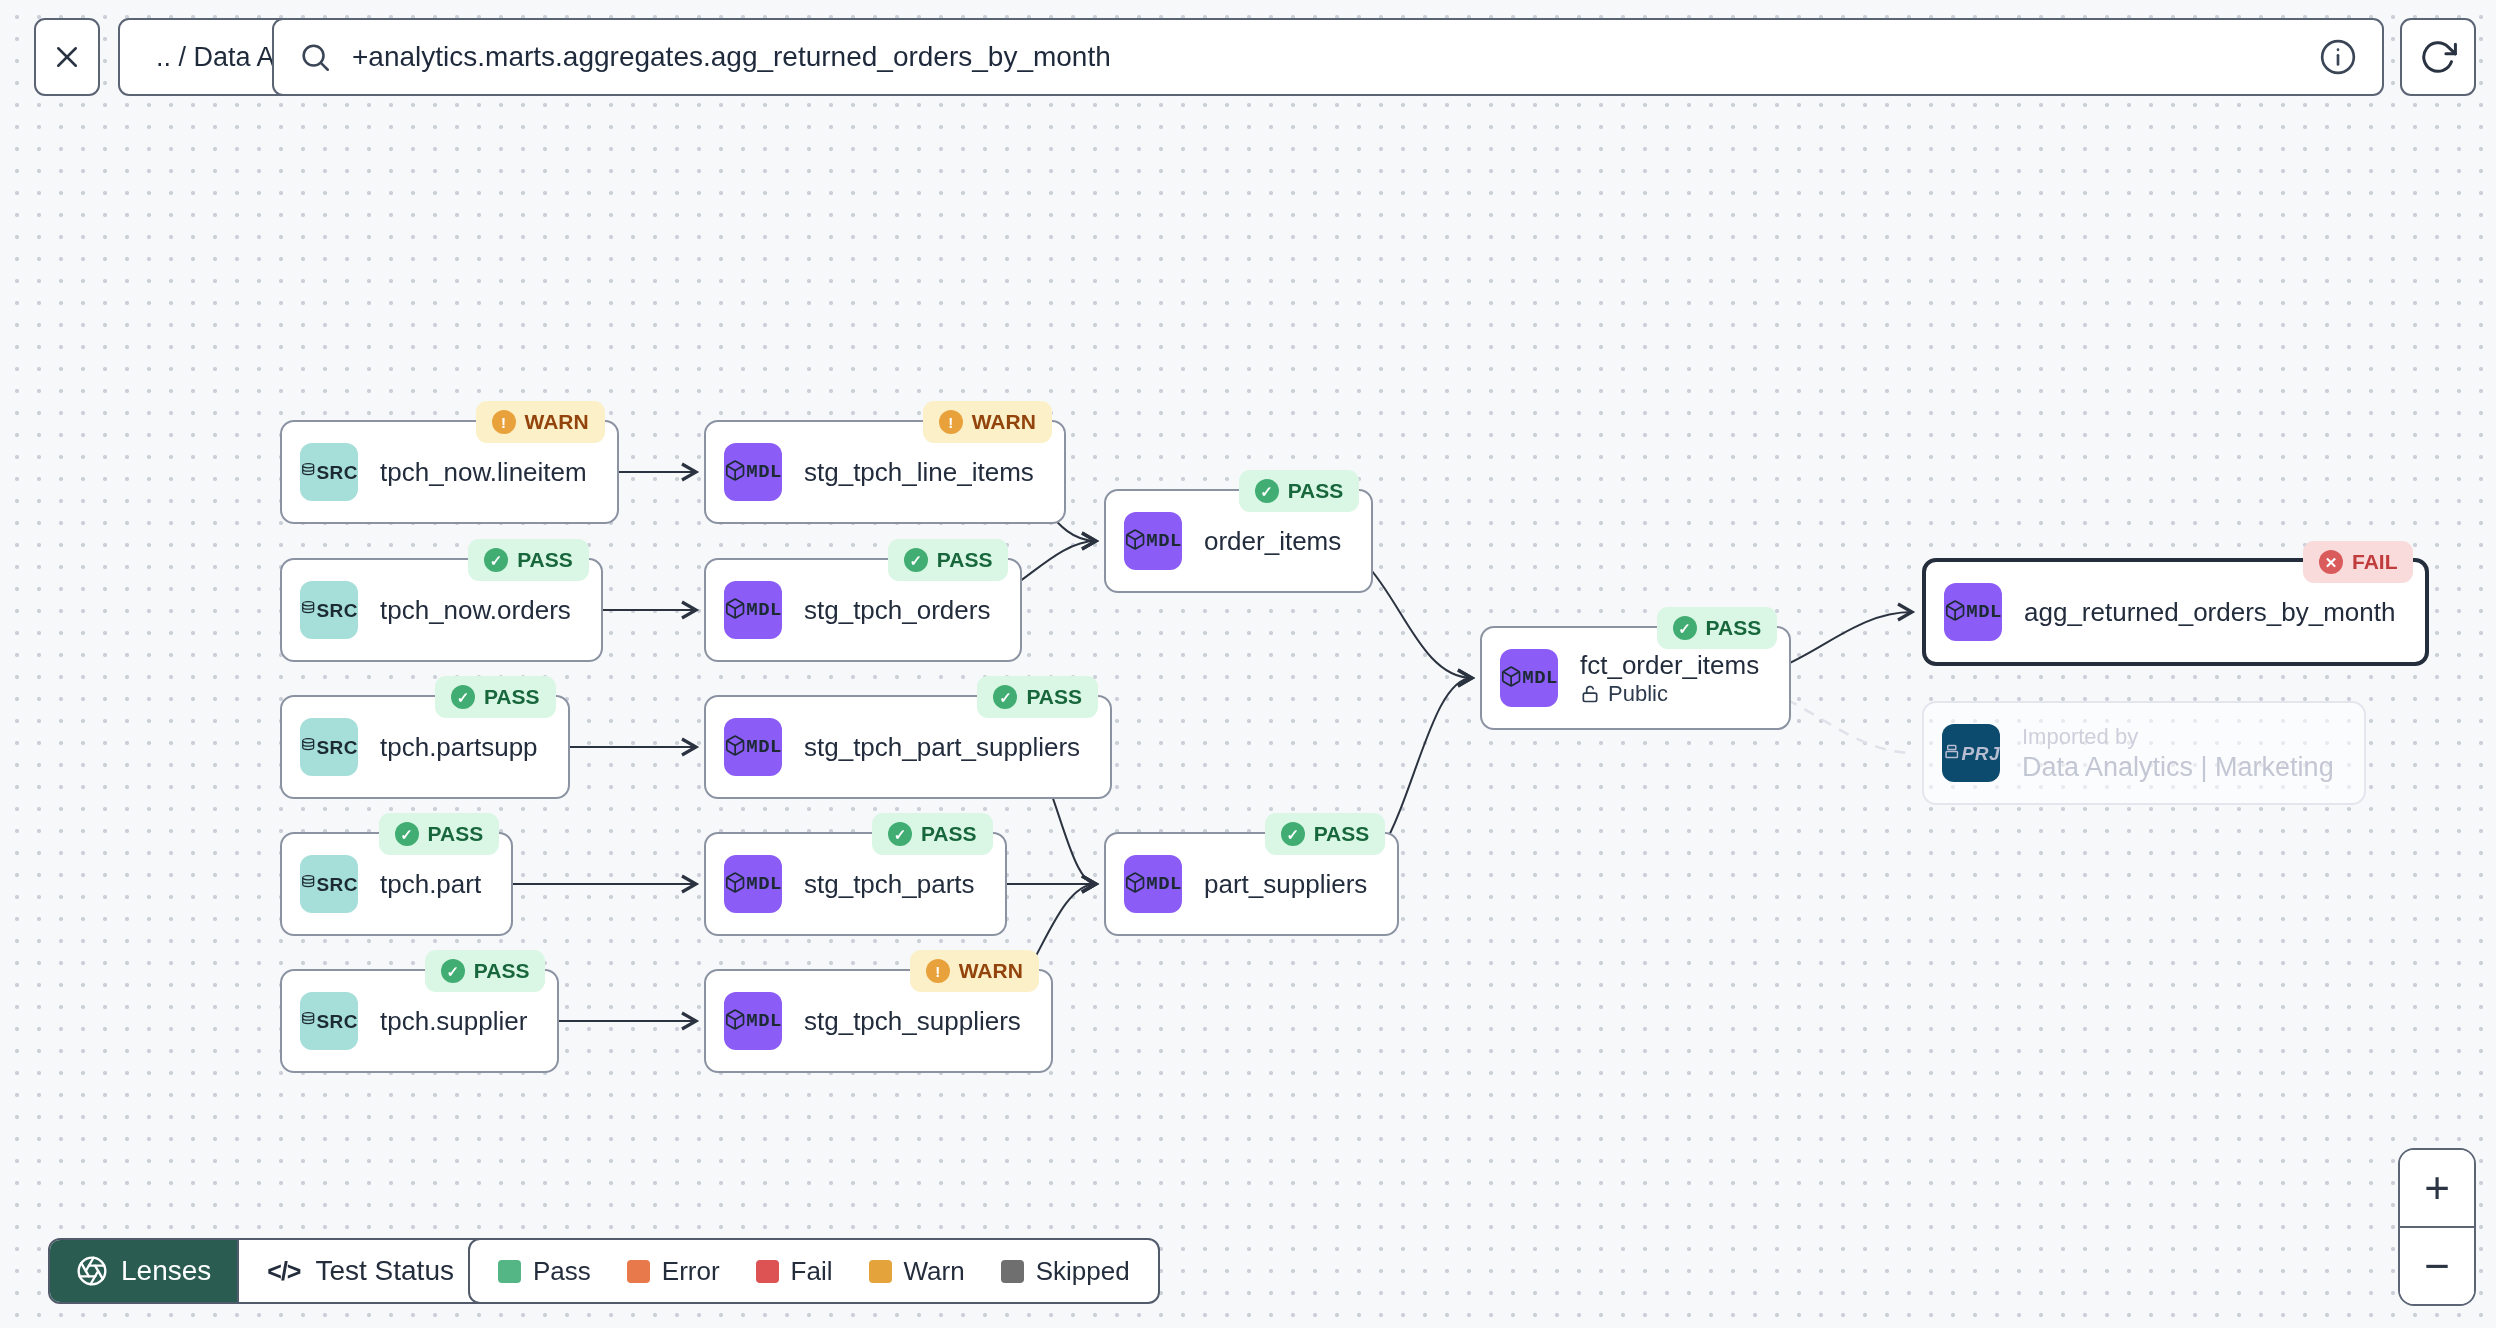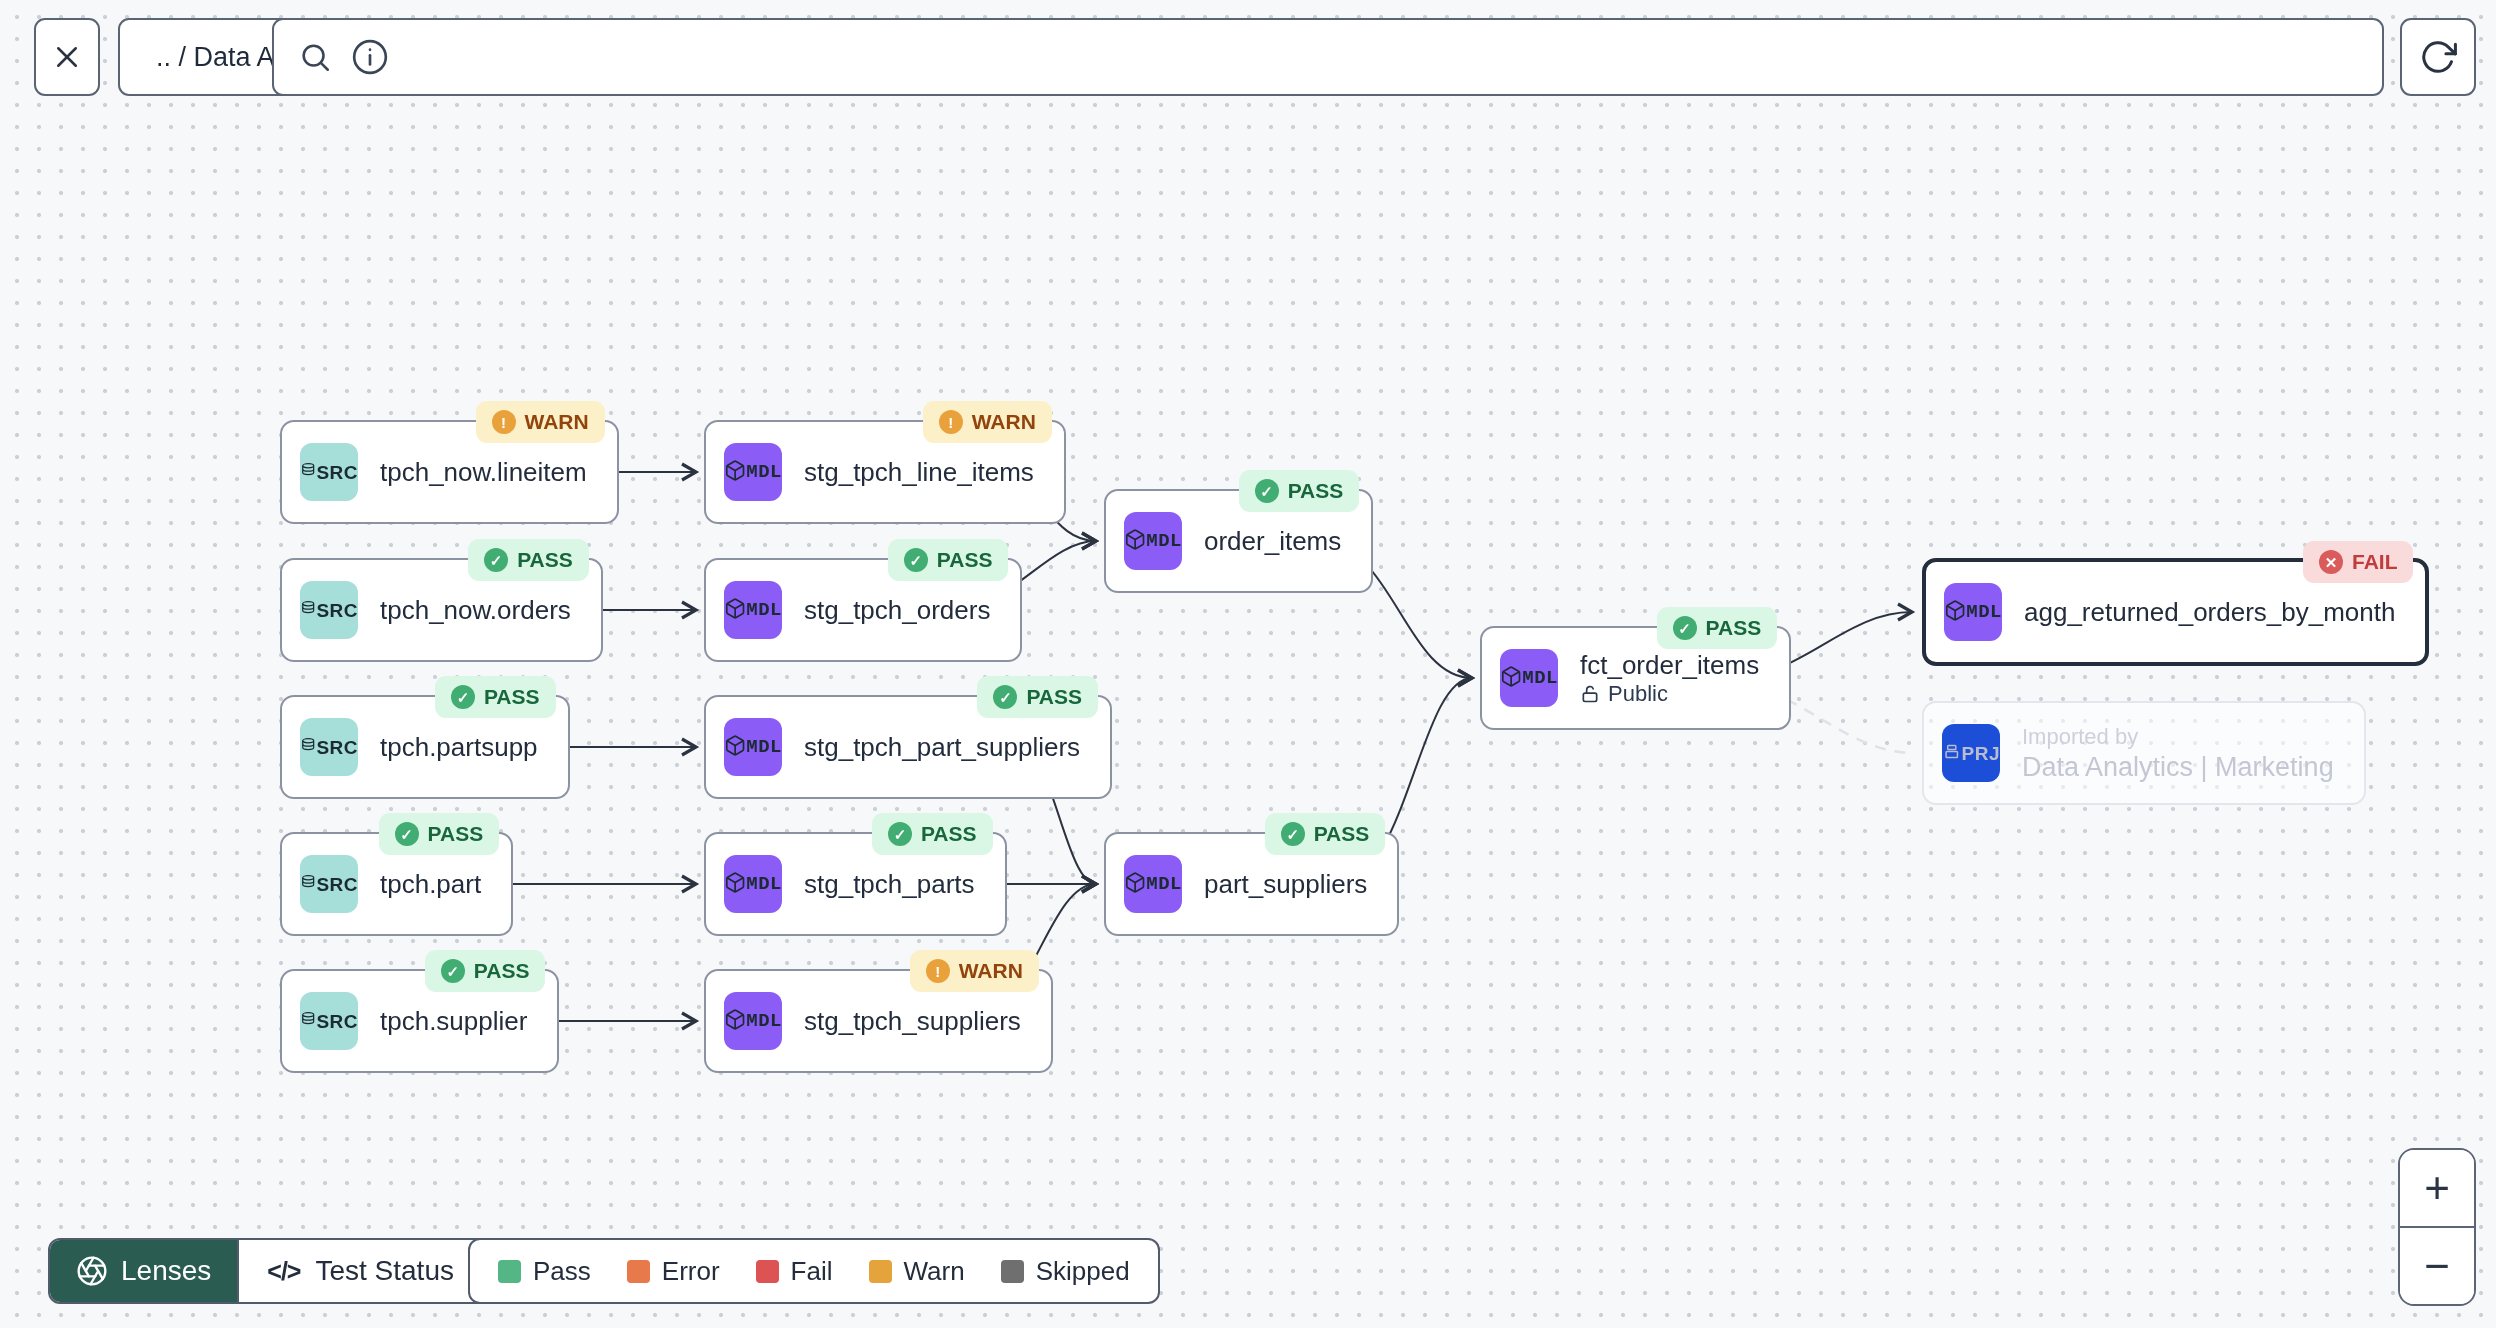--- a/index.html
+++ b/index.html
@@ -38,21 +38,21 @@
   }
   .node.selected{border:4.5px solid #242e3d;height:108px;}
   .node .ntype{
     width:58px;height:58px;border-radius:12px;flex:0 0 58px;
     display:flex;flex-direction:row;align-items:center;justify-content:center;
     font-size:19px;font-weight:600;letter-spacing:.5px;color:#1b2a33;line-height:1;
   }
   .node .ntype svg{stroke:#1b2a33;margin-bottom:3px;}
   .ntype.src{background:#a6ded9;}
   .ntype.mdl{background:#8b5cf6;font-family:Liberation Mono, monospace;}
-  .ntype.prj{background:#1d4ed8;color:#b9bdd1;}
+  .ntype.prj{background:#0c4a6e;color:#b9bdd1;font-style:italic;}
   .ntype.prj svg{stroke:#b9bdd1;}
   .nlabel{font-size:26px;color:#222c3c;white-space:nowrap;text-align:right;}
   .nsub{display:flex;align-items:center;gap:8px;font-size:22px;color:#2c3a4d;margin-top:0;}
   .nsub svg{stroke:#2c3a4d;}
   .badge{
     position:absolute;top:-21px;right:12px;height:42px;border-radius:11px;
     display:flex;align-items:center;gap:9px;padding:0 16px;font-size:21px;font-weight:700;
     white-space:nowrap;
   }
   .badge .bdot{
@@ -116,20 +116,21 @@
     </svg>
 </div>
 <div class="tb-btn" id="breadcrumb-btn">
   <span>.. / Data Analytics</span>
 </div>
 <div id="search-bar">
   <svg width="34" height="34" viewBox="0 0 24 24" fill="none" stroke="#3a4556" stroke-width="1.8" stroke-linecap="round">
       <circle cx="11" cy="11" r="7"></circle>
       <line x1="16.5" y1="16.5" x2="21" y2="21"></line>
     </svg>
+  <input id="search-input" value="+analytics.marts.aggregates.agg_returned_orders_by_month" style="">
   <svg width="40" height="40" viewBox="0 0 24 24" fill="none" stroke="#3a4556" stroke-width="1.6" stroke-linecap="round">
       <circle cx="12" cy="12" r="9.5"></circle>
       <line x1="12" y1="11" x2="12" y2="16.5"></line>
       <line x1="12" y1="7.6" x2="12" y2="7.7"></line>
     </svg>
 </div>
 <div class="tb-btn" id="refresh-btn">
   <svg width="38" height="38" viewBox="0 0 24 24" fill="none" stroke-width="1.9" stroke-linecap="round" stroke-linejoin="round">
       <polyline points="23 4 23 10 17 10"></polyline>
       <path d="M20.49 15a9 9 0 1 1-2.12-9.36L23 10"></path>

